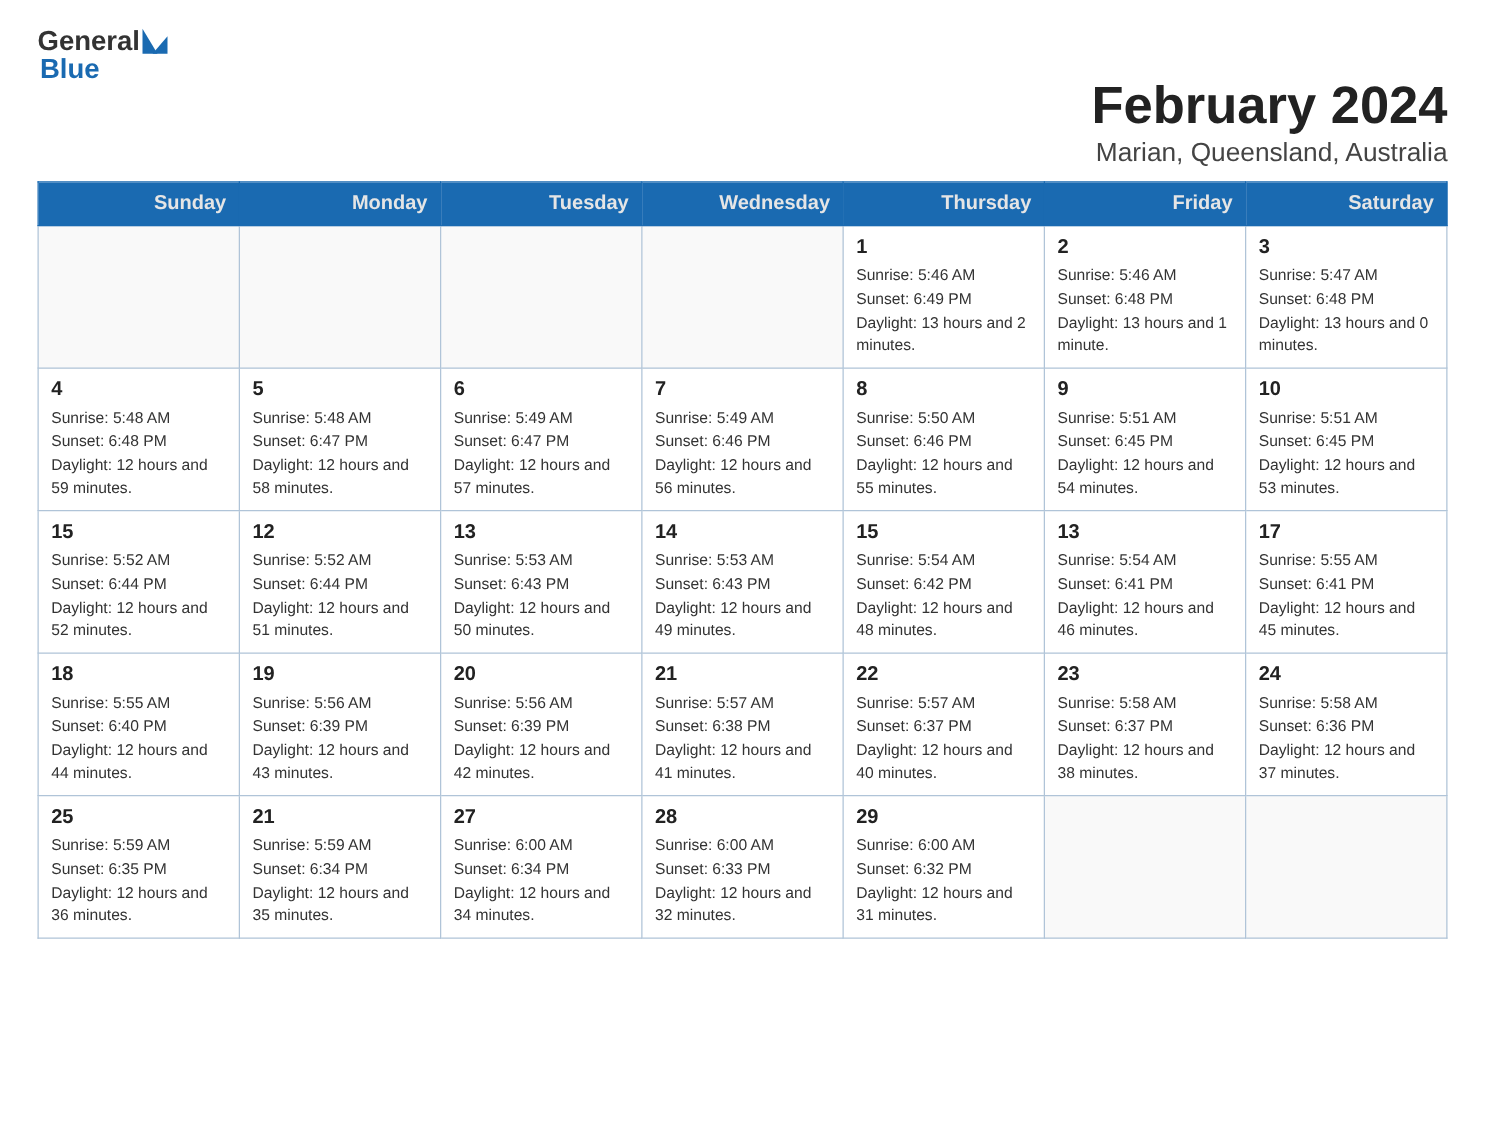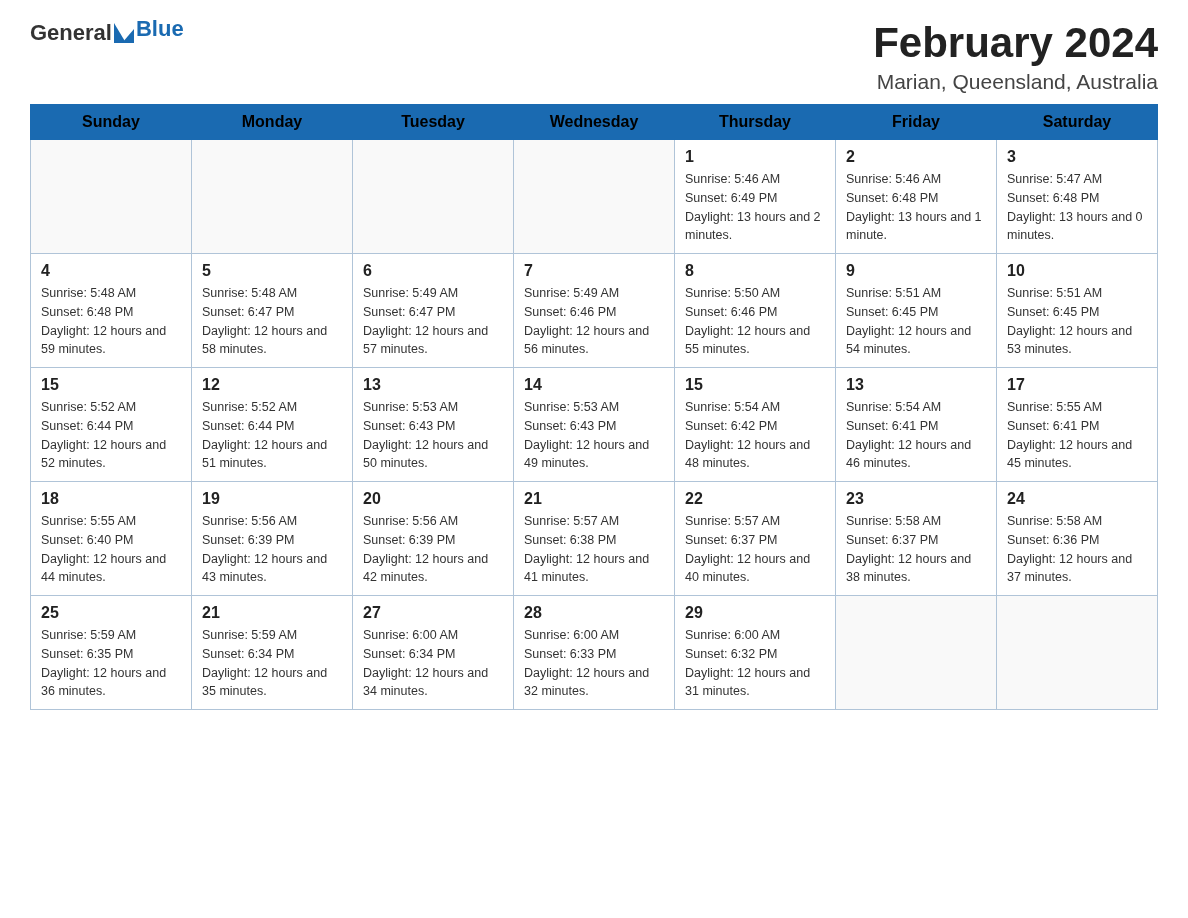--- a/index.html
+++ b/index.html
@@ -26,38 +26,39 @@
       color: #1a6ab1;
     }
     .title-block {
       text-align: right;
     }
     .month-title {
       font-size: 42px;
       font-weight: bold;
       color: #222;
       line-height: 1.1;
+      margin-top: 41px;
     }
     .location {
       font-size: 21px;
       color: #444;
       margin-top: 4px;
     }
     table {
       width: 100%;
       border-collapse: collapse;
       margin-top: 10px;
     }
     th {
       background-color: #1a6ab1;
-      color: #000000;
+      color: #e5e5e5;
       font-size: 16px;
       font-weight: bold;
       padding: 8px 10px;
-      text-align: center;
+      text-align: right;
       border: 1px solid #1a6ab1;
     }
     td {
       border: 1px solid #b0c4d8;
       vertical-align: top;
       padding: 8px 10px;
       width: 14.28%;
       min-height: 90px;
       font-size: 13px;
       color: #333;
@@ -75,21 +76,21 @@
       line-height: 1.5;
     }
     tr td {
       background: #fff;
     }
     .empty-cell {
       background: #f9f9f9;
     }
     .logo-wrapper {
       display: flex;
-      flex-direction: row;
+      flex-direction: column;
       align-items: flex-start;
     }
     .logo-row {
       display: flex;
       align-items: center;
     }
     .triangle-wrapper {
       position: relative;
       width: 20px;
       height: 20px;

